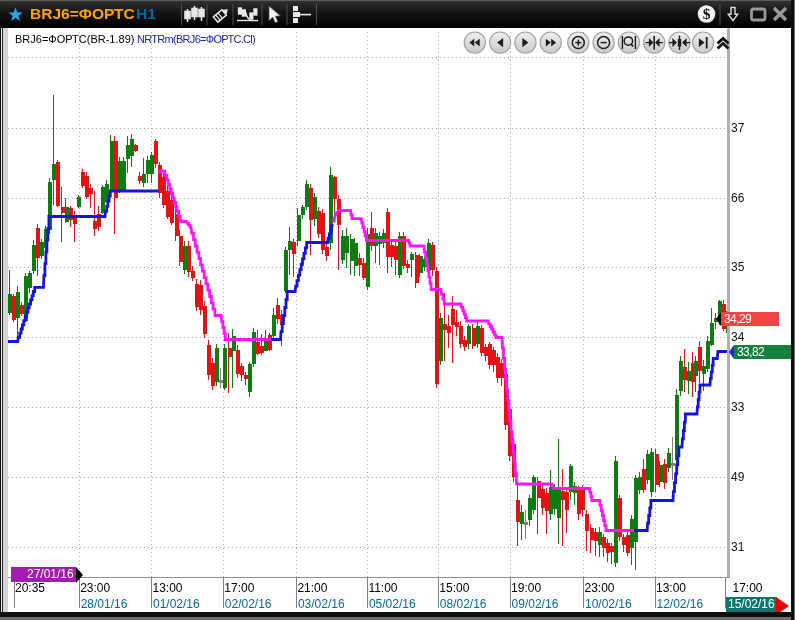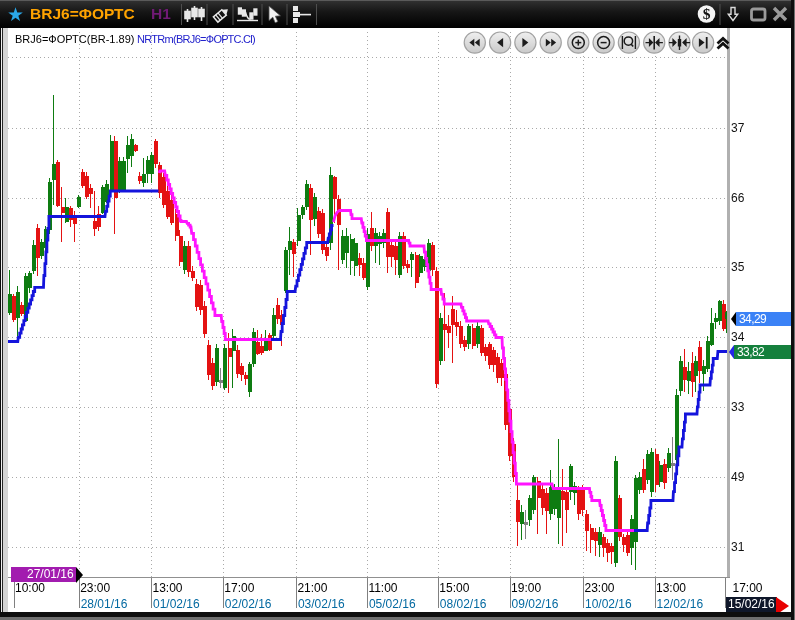--- a/index.html
+++ b/index.html
@@ -1,32 +1,32 @@
 <!DOCTYPE html>
 <html><head><meta charset="utf-8"><style>
 *{margin:0;padding:0;box-sizing:border-box}
 html,body{width:795px;height:620px;overflow:hidden;font-family:"Liberation Sans",sans-serif;background:#fff}
 #win{position:relative;width:795px;height:620px;background:#fff}
 #titlebar{position:absolute;left:0;top:0;width:795px;height:28px;background:linear-gradient(#303030,#161616 40%,#000 100%);border-top:1px solid #5a5a5a}
 #star{position:absolute;left:7px;top:3px;font-size:19px;color:#2aa7e8}
 #ticker{position:absolute;left:30px;top:5px;font-size:15.5px;font-weight:bold;color:#ffa300}
-#tf{position:absolute;left:151px;top:5px;font-size:15.5px;font-weight:bold;color:#701a75}
+#tf{position:absolute;left:136px;top:5px;font-size:15.5px;font-weight:bold;color:#0369a1}
 #leftedge{position:absolute;left:0;top:28px;width:8px;height:584px;background:#d4d4d4;border-left:1.5px solid #0a0a0a;}
 #leftedge .in{position:absolute;left:0.2px;top:0;width:2px;height:100%;background:#efefef;border-right:1.6px solid #262626}
 #chartbg{position:absolute;left:8px;top:28px;width:784px;height:584px;background:#fff}
 #info{position:absolute;left:15px;top:32.5px;font-size:11px;color:#000;white-space:pre}
 #info2{position:absolute;left:137px;top:32.5px;font-size:11px;letter-spacing:-0.7px;color:#2222cc;white-space:pre}
 #botline{position:absolute;left:0;top:612px;width:795px;height:8px;background:#0e0e0e;border-bottom:3px solid #6f6f6f}
 #rightedge{position:absolute;left:791px;top:0px;width:4px;height:620px;background:#0e0e0e;border-right:1.8px solid #6f6f6f}
 .plab{position:absolute;left:731px;font-size:12px;color:#111}
 .tlab{position:absolute;top:581px;font-size:12px;color:#000}
 .dlab{position:absolute;top:597px;font-size:12px;color:#0369a1}
 #d0{position:absolute;left:11px;top:567px;background:#a21caf;color:#fff;font-size:12px;padding:0 2px 1px 16px}
 #d0:after{content:"";position:absolute;right:-7px;top:0;border-left:7px solid #000;border-top:8px solid transparent;border-bottom:8px solid transparent}
-#dN{position:absolute;left:726px;top:596.5px;background:#0f172a;color:#fff;font-size:12px;padding:0 2px 1px 2px}
+#dN{position:absolute;left:726px;top:596.5px;background:#0f766e;color:#fff;font-size:12px;padding:0 2px 1px 2px}
 #redarr{position:absolute;left:776px;top:596.5px;width:0;height:0;border-left:13px solid #e80000;border-top:9px solid transparent;border-bottom:9px solid transparent}
 .ptag{position:absolute;color:#fff;font-size:12px;letter-spacing:-0.6px;line-height:14px;padding-left:3px;width:57.5px;height:14px}
 .arrL{position:absolute;left:-5.2px;top:0;width:0;height:0;border-right:5.2px solid #000;border-top:7px solid transparent;border-bottom:7px solid transparent}
 </style></head>
 <body>
 <div id="win">
 <div id="chartbg"></div>
 <svg width="795" height="620" viewBox="0 0 795 620" style="position:absolute;left:0;top:0" shape-rendering="crispEdges">
 <line x1="8" y1="57.9" x2="727.5" y2="57.9" stroke="#a9a9a9" stroke-width="1" stroke-dasharray="1 3"></line>
 <line x1="8" y1="128.2" x2="727.5" y2="128.2" stroke="#a9a9a9" stroke-width="1" stroke-dasharray="1 3"></line>
@@ -515,39 +515,39 @@
 <div id="leftedge">
       <div class="in"></div>
     </div>
 <div class="plab" style="top:120.7px">37</div>
 <div class="plab" style="top:190.5px">66</div>
 <div class="plab" style="top:260.3px">35</div>
 <div class="plab" style="top:330.1px">34</div>
 <div class="plab" style="top:399.9px">33</div>
 <div class="plab" style="top:469.7px">49</div>
 <div class="plab" style="top:539.5px">31</div>
-<div class="tlab" style="left:15.0px">10:00</div>
+<div class="tlab" style="left:15.0px">20:35</div>
 <div class="tlab" style="left:80.2px">23:00</div>
 <div class="tlab" style="left:152.5px">13:00</div>
 <div class="tlab" style="left:224.3px">17:00</div>
 <div class="tlab" style="left:297.4px">21:00</div>
 <div class="tlab" style="left:368.4px">11:00</div>
 <div class="tlab" style="left:439.3px">15:00</div>
 <div class="tlab" style="left:511.1px">19:00</div>
 <div class="tlab" style="left:584.5px">23:00</div>
 <div class="tlab" style="left:656.0px">13:00</div>
 <div class="tlab" style="left:732.5px">17:00</div>
 <div class="dlab" style="left:80.7px">28/01/16</div>
 <div class="dlab" style="left:153.0px">01/02/16</div>
 <div class="dlab" style="left:224.8px">02/02/16</div>
 <div class="dlab" style="left:297.9px">03/02/16</div>
 <div class="dlab" style="left:368.9px">05/02/16</div>
 <div class="dlab" style="left:439.8px">08/02/16</div>
 <div class="dlab" style="left:511.6px">09/02/16</div>
 <div class="dlab" style="left:585.0px">10/02/16</div>
 <div class="dlab" style="left:656.5px">12/02/16</div>
-<div class="ptag" style="left:736px;top:312px;background:#3b82f6"><span class="arrL" style="border-right-color:#000"></span>34,29</div>
+<div class="ptag" style="left:721px;top:312px;background:#ef4444"><span class="arrL" style="border-right-color:#000"></span>34,29</div>
 <div class="ptag" style="left:734px;top:344.5px;background:#15803d"><span class="arrL" style="border-right-color:#2424e8"></span>33,82</div>
 <div id="d0">27/01/16</div>
 <div id="dN">15/02/16</div>
 <div id="redarr"></div>
 <div id="botline"></div>
 <div id="rightedge"></div>
 </div>
 </body></html>

